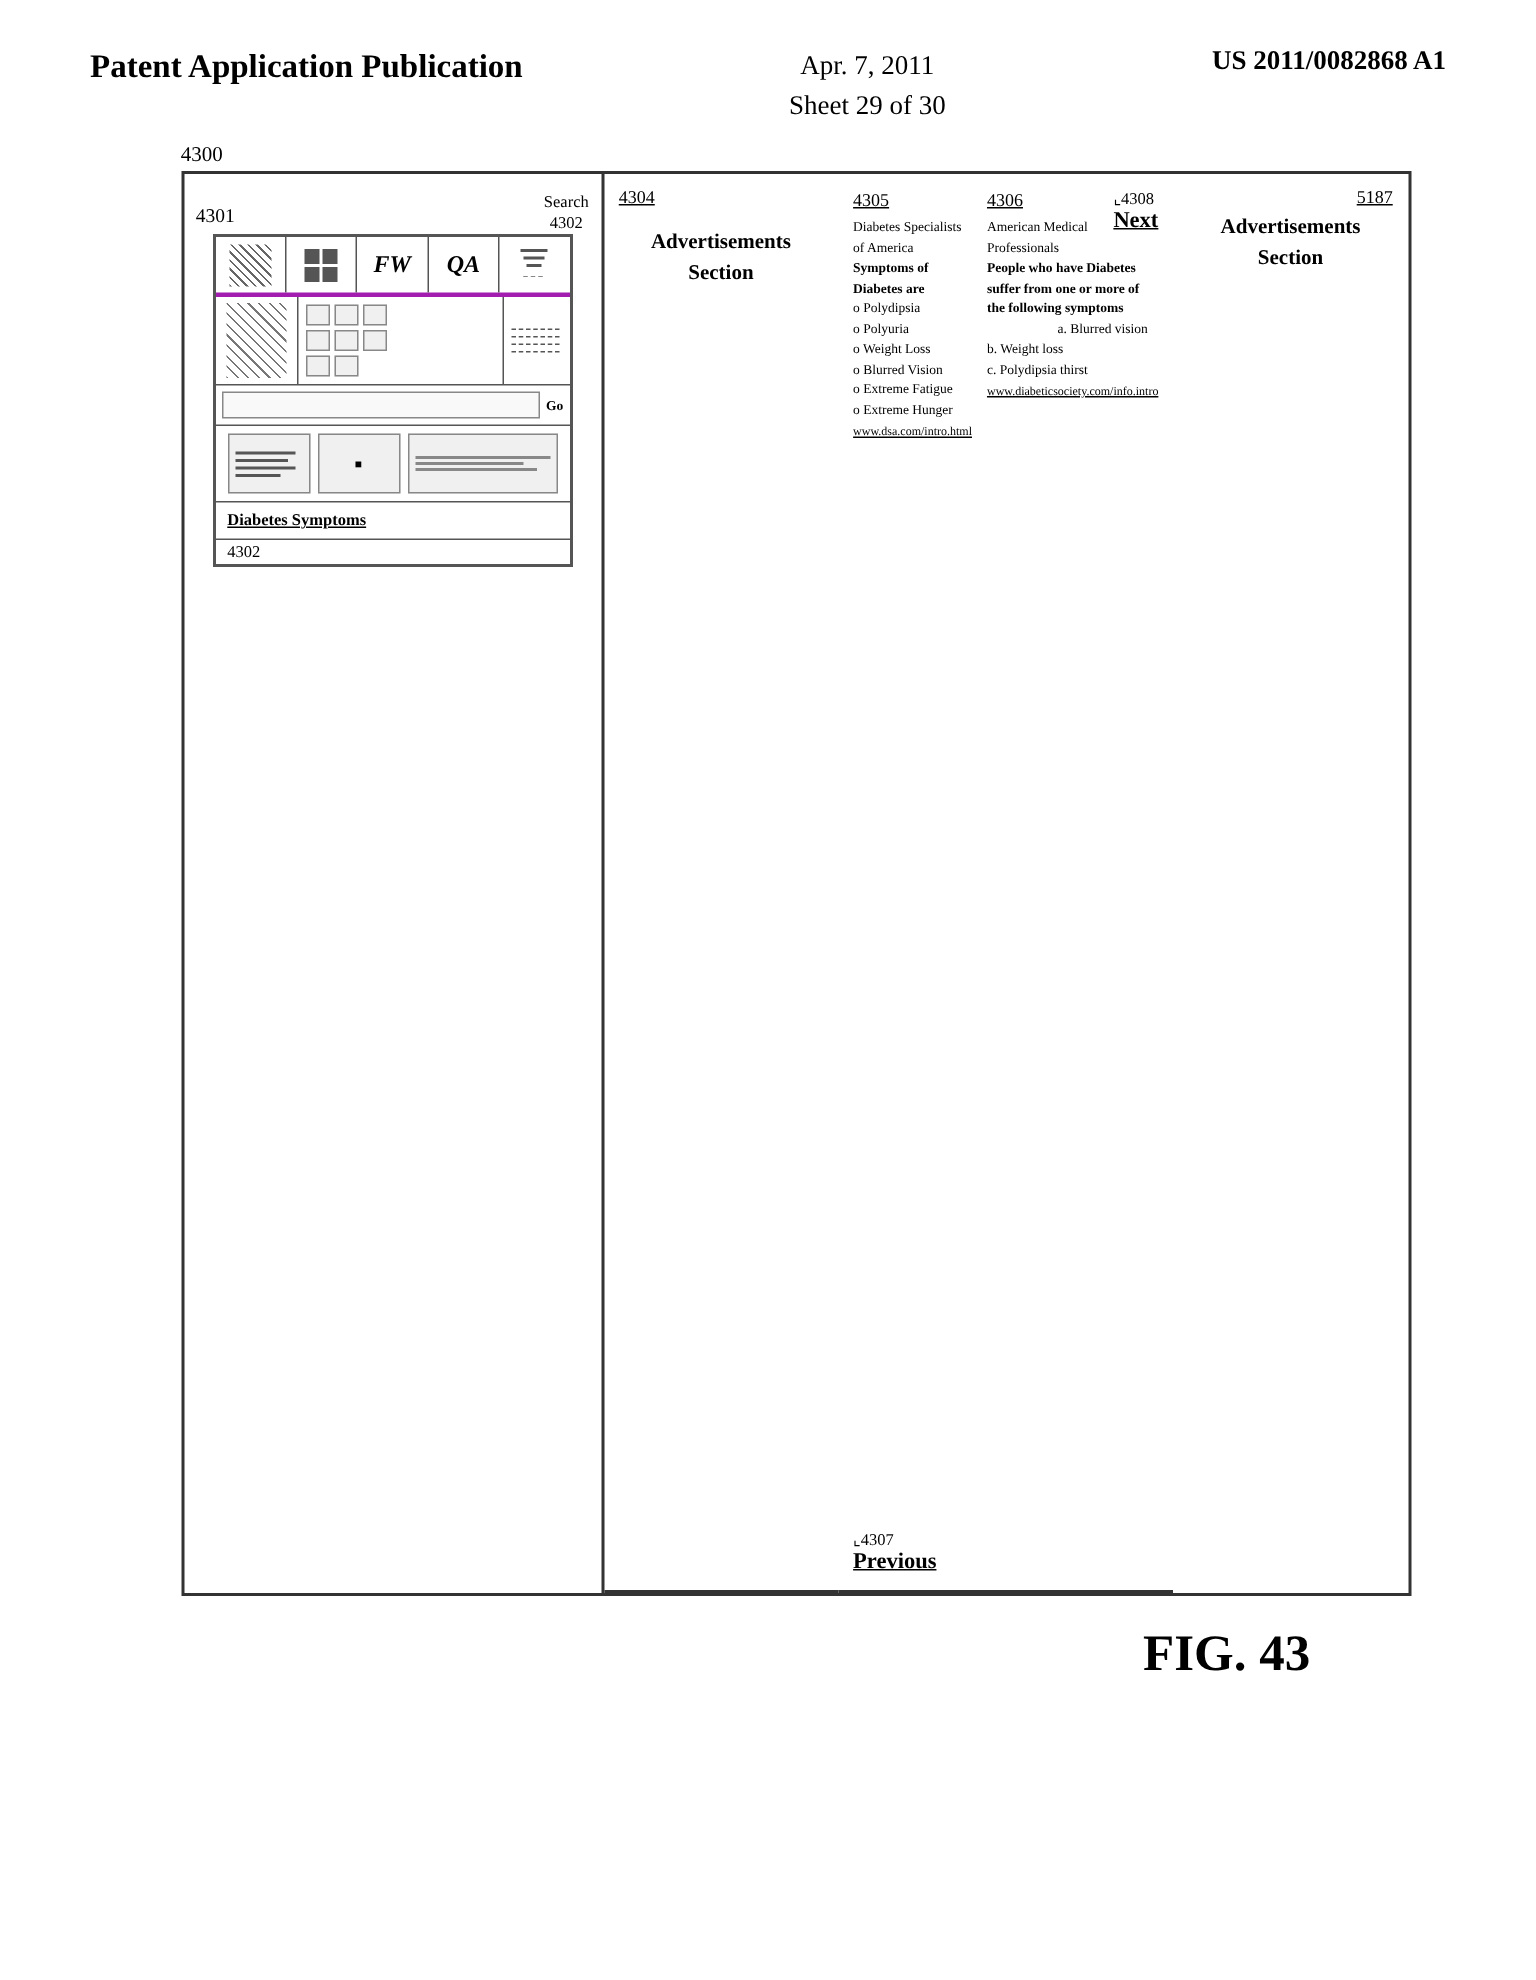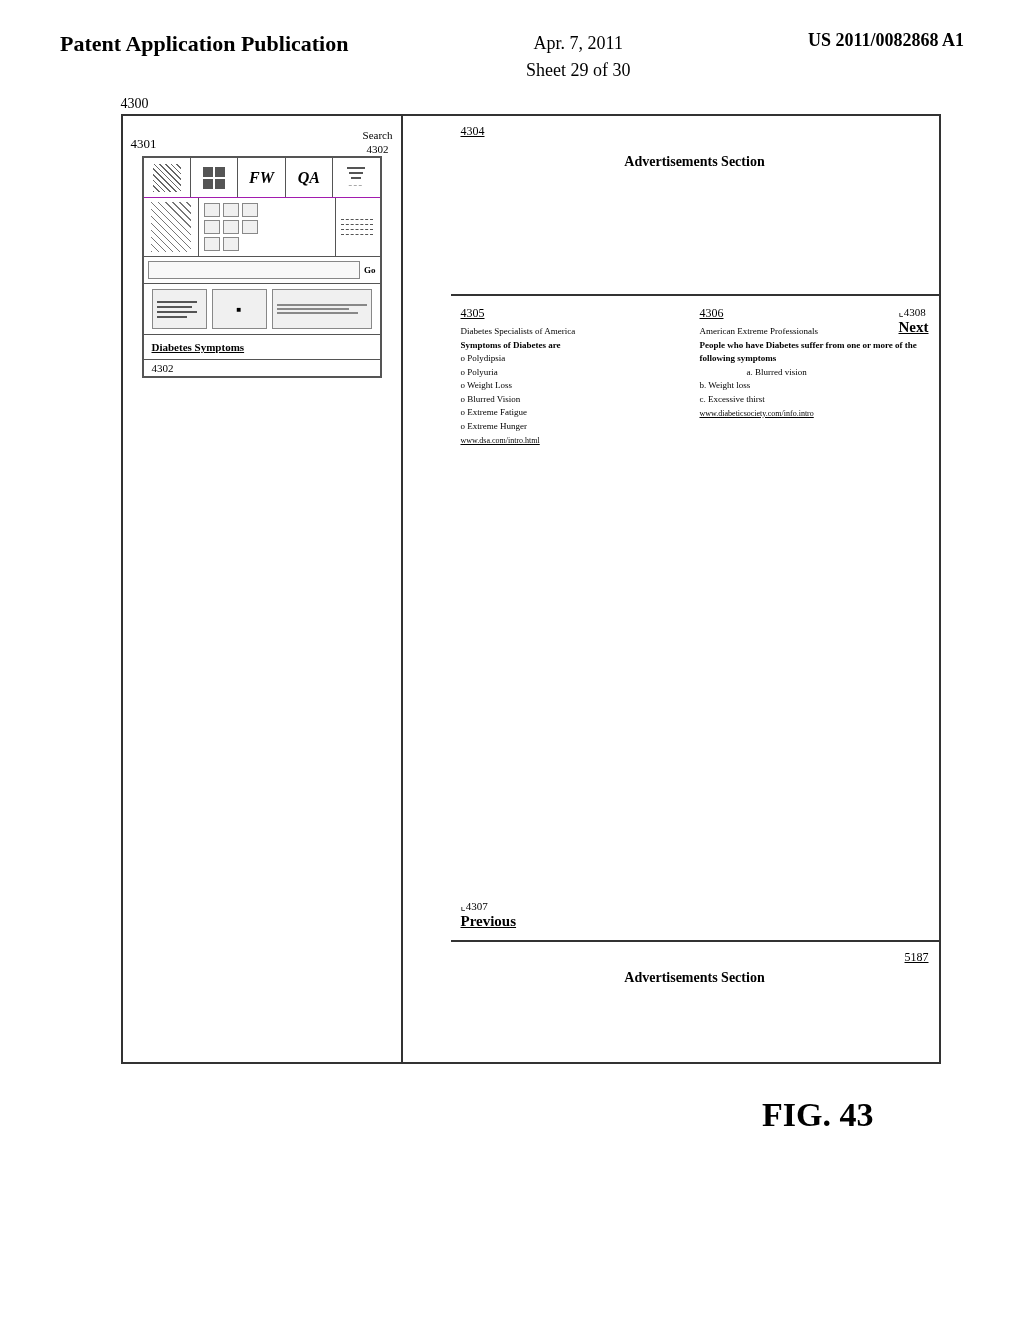--- a/index.html
+++ b/index.html
@@ -66,42 +66,41 @@
       border: 2px solid #555;
       width: 240px;
       margin: 30px auto 0 auto;
       position: relative;
       background: #fff;
     }
 
     
     .toolbar-row {
       display: flex;
-      border-bottom: 1px solid #a21caf;
+      border-bottom: 3px solid #a21caf;
       height: 40px;
     }
 
     .toolbar-item {
       flex: 1;
       border-right: 1px solid #555;
       display: flex;
       align-items: center;
       justify-content: center;
       font-size: 10px;
     }
     .toolbar-item:last-child {
       border-right: none;
     }
 
     
     .right-panel {
       flex: 1;
       display: flex;
-      flex-direction: column;
-      padding-left: 48px;
+      flex-direction: row;
     }
   </style>
 </head>
 <body>
 
 <div class="header">
   <div class="header-left">Patent Application Publication</div>
   <div class="header-middle">
     <span>Apr. 7, 2011</span><br>
     <span>Sheet 29 of 30</span>
@@ -253,25 +252,25 @@
 
             <div style="position:absolute;bottom:0;left:0;">
               <div style="font-size:11px;">⌞4307</div>
               <div style="font-size:15px;font-weight:bold;text-decoration:underline;text-align:right;">Previous</div>
             </div>
           </div>
 
           <div style="flex:1;position:relative;">
             <div style="font-size:12px;text-decoration:underline;margin-bottom:4px;">4306</div>
             <div style="font-size:9px;line-height:1.5;">
-              <div style="font-size:9px;">American Extreme Professionals</div>
+              <div style="font-size:9px;">American Medical Professionals</div>
               <div style="font-weight:bold;font-size:9px;">People who have Diabetes suffer from one or more of the following symptoms</div>
               <div style="font-size:9px;margin-left:47px;">a. Blurred vision</div>
               <div style="font-size:9px;">b. Weight loss</div>
-              <div style="font-size:9px;">c. Excessive thirst</div>
+              <div style="font-size:9px;">c. Polydipsia thirst</div>
               <div style="font-size:8px;text-decoration:underline;margin-top:2px;">www.diabeticsociety.com/info.intro</div>
             </div>
 
             <div style="position:absolute;top:0;right:0;text-align:left;">
               <div style="font-size:11px;">⌞4308</div>
               <div style="font-size:15px;font-weight:bold;text-decoration:underline;">Next</div>
             </div>
           </div>
 
         </div>
@@ -280,15 +279,15 @@
           <div style="position:absolute;top:8px;right:10px;font-size:12px;text-decoration:underline;">5187</div>
           <div style="text-align:center;font-size:14px;font-weight:bold;line-height:1.5;margin-top:10px;">
             <span>Advertisements
 Section</span>
           </div>
         </div>
 
       </div>
     </div>
 
-    <div style="text-align:right;margin-top:32px;padding-right:30px;font-size:34px;font-weight:bold;">FIG. 43</div>
+    <div style="text-align:right;margin-top:20px;padding-right:30px;font-size:34px;font-weight:bold;">FIG. 43</div>
   </div>
 </div>
 
 </body></html>

